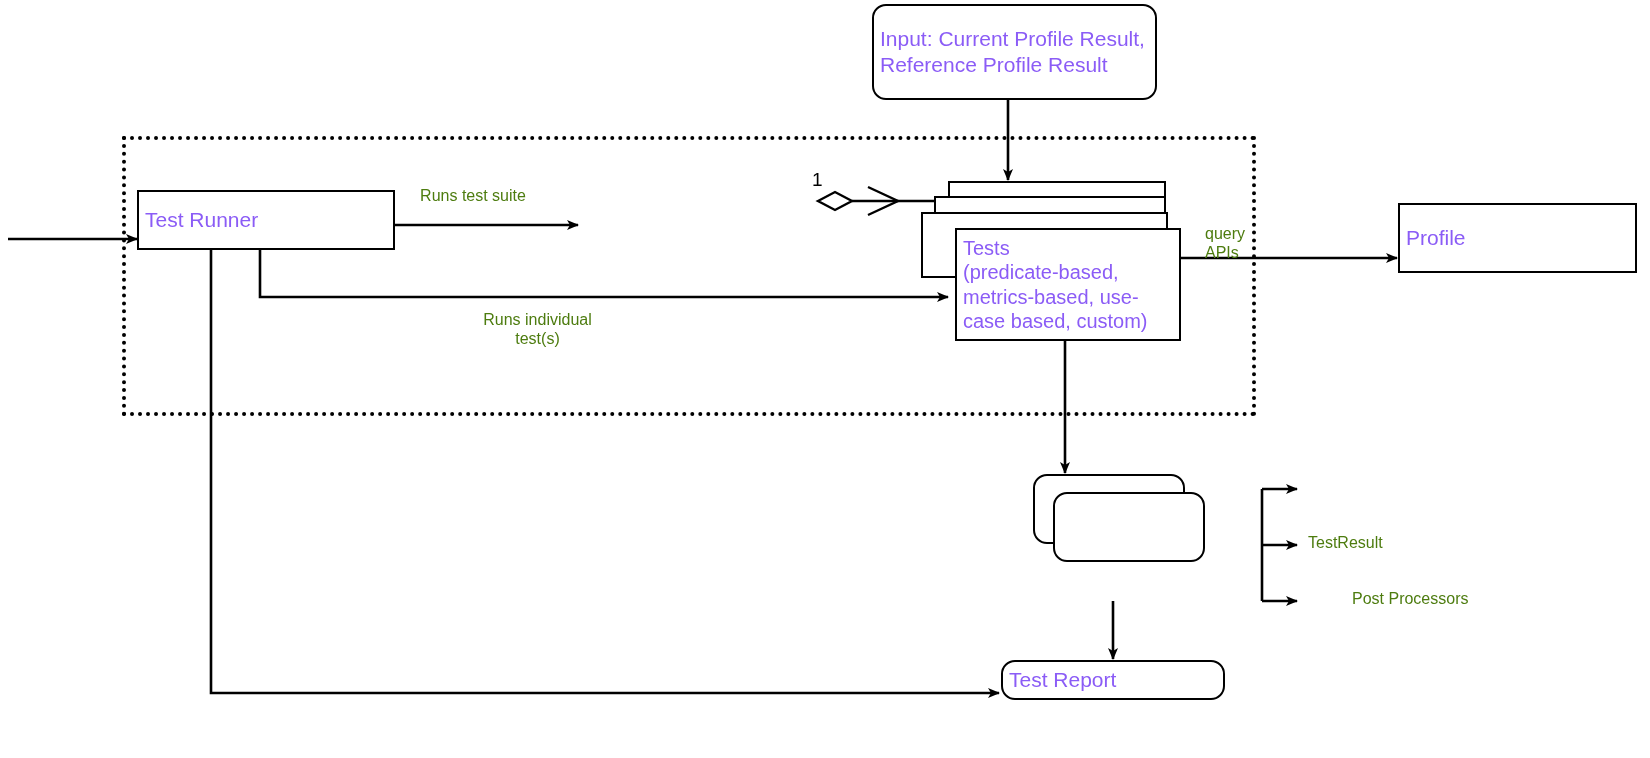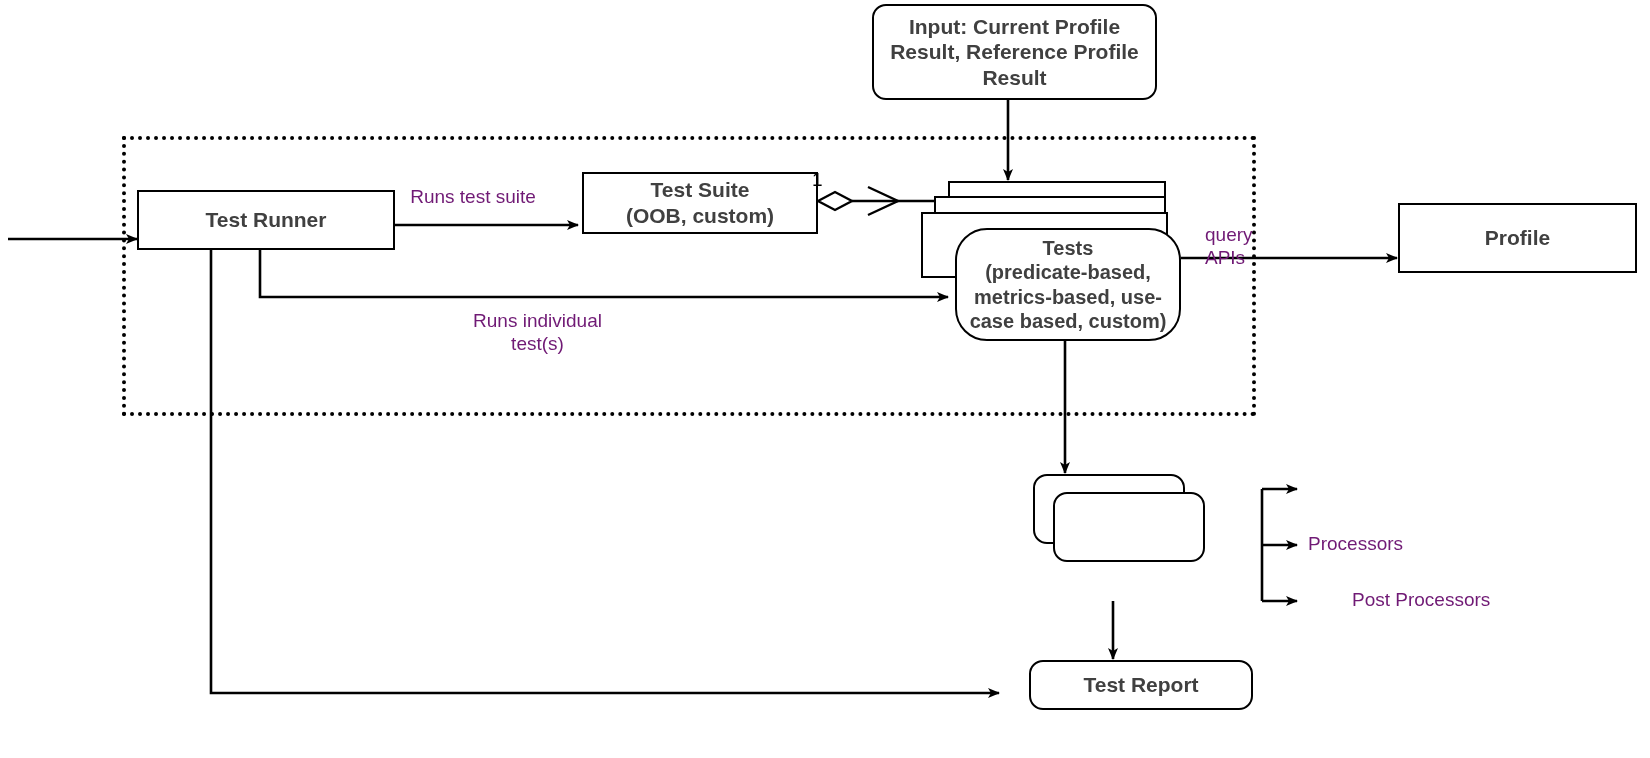--- a/index.html
+++ b/index.html
@@ -27,44 +27,42 @@
     pointer-events: none;
   }
   .node {
     position: absolute;
     box-sizing: border-box;
     border: 2px solid #000000;
     background: #ffffff;
     display: flex;
     align-items: center;
     justify-content: center;
-    text-align: center;
     line-height: 1.22;
     font-size: 21px;
-    color: #404040;
-    font-weight: bold;
+    color: #8b5cf6;
   }
   .node.rounded { border-radius: 14px; }
   .node .node-label {
     display: block;
     width: 100%;
     padding: 0 6px;
     white-space: pre-line;
   }
   .stack-ghost {
     position: absolute;
     box-sizing: border-box;
     border: 2px solid #000000;
     background: #ffffff;
   }
   .stack-ghost.rounded { border-radius: 14px; }
   .edge-label {
     position: absolute;
-    font-size: 19px;
-    color: #701a75;
+    font-size: 16px;
+    color: #4d7c0f;
     line-height: 1.2;
     text-align: center;
     white-space: pre-line;
     background: transparent;
   }
   .edge-label.left-align { text-align: left; }
   .dotted-region {
     position: absolute;
     box-sizing: border-box;
     border: 4px dotted #000000;
@@ -119,52 +117,48 @@
   <div class="dotted-region" style="left:122px; top:136px; width:1134px; height:280px;"></div>
 
   <div class="node rounded" style="left:872px; top:4px; width:285px; height:96px;">
     <span class="node-label">Input: Current Profile Result, Reference Profile Result</span>
   </div>
 
   <div class="node" style="left:137px; top:190px; width:258px; height:60px;">
     <span class="node-label">Test Runner</span>
   </div>
 
-  <div class="node" style="left:582px; top:172px; width:236px; height:62px;">
-    <span class="node-label">Test Suite
-(OOB, custom)</span>
-  </div>
 
   <div class="mult-label" style="left:812px; top:170px;">1</div>
 
   <div class="stack-ghost" style="left:948px; top:181px; width:218px; height:65px;"></div>
   <div class="stack-ghost" style="left:934px; top:196px; width:232px; height:66px;"></div>
   <div class="stack-ghost" style="left:921px; top:212px; width:247px; height:66px;"></div>
-  <div class="node" style="left:955px; top:228px; width:226px; height:113px; font-size:20px;border-radius:32px;">
+  <div class="node" style="left:955px; top:228px; width:226px; height:113px; font-size:20px;">
     <span class="node-label">Tests
 (predicate-based, metrics-based, use-case based, custom)</span>
   </div>
 
   <div class="node" style="left:1398px; top:203px; width:239px; height:70px;">
     <span class="node-label">Profile</span>
   </div>
 
   <div class="stack-ghost rounded" style="left:1033px; top:474px; width:152px; height:70px;"></div>
   <div class="stack-ghost rounded" style="left:1053px; top:492px; width:152px; height:70px;"></div>
 
-  <div class="node rounded" style="left:1001px; top:660px; width:224px; height:50px;margin-left:28px;">
+  <div class="node rounded" style="left:1001px; top:660px; width:224px; height:40px;">
     <span class="node-label">Test Report</span>
   </div>
 
   <div class="edge-label" style="left:383px; top:186px; width:180px;">Runs test suite</div>
 
   <div class="edge-label" style="left:445px; top:310px; width:185px;">Runs individual
 test(s)</div>
 
   <div class="edge-label left-align" style="left:1205px; top:224px; width:90px;">query
 APIs</div>
 
 
-  <div class="edge-label left-align" style="left:1308px; top:533px; width:200px;">Processors</div>
+  <div class="edge-label left-align" style="left:1308px; top:533px; width:200px;">TestResult</div>
 
   <div class="edge-label left-align" style="left:1308px; top:589px; width:250px;margin-left:44px;">Post Processors</div>
 
 </div>
 
 </body></html>

